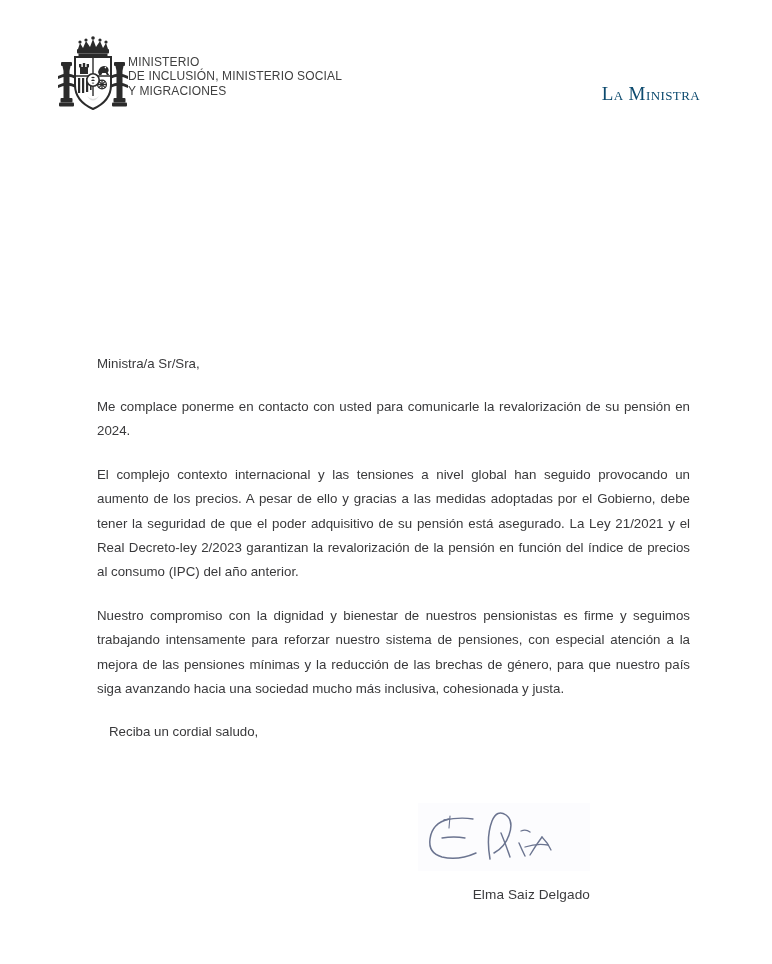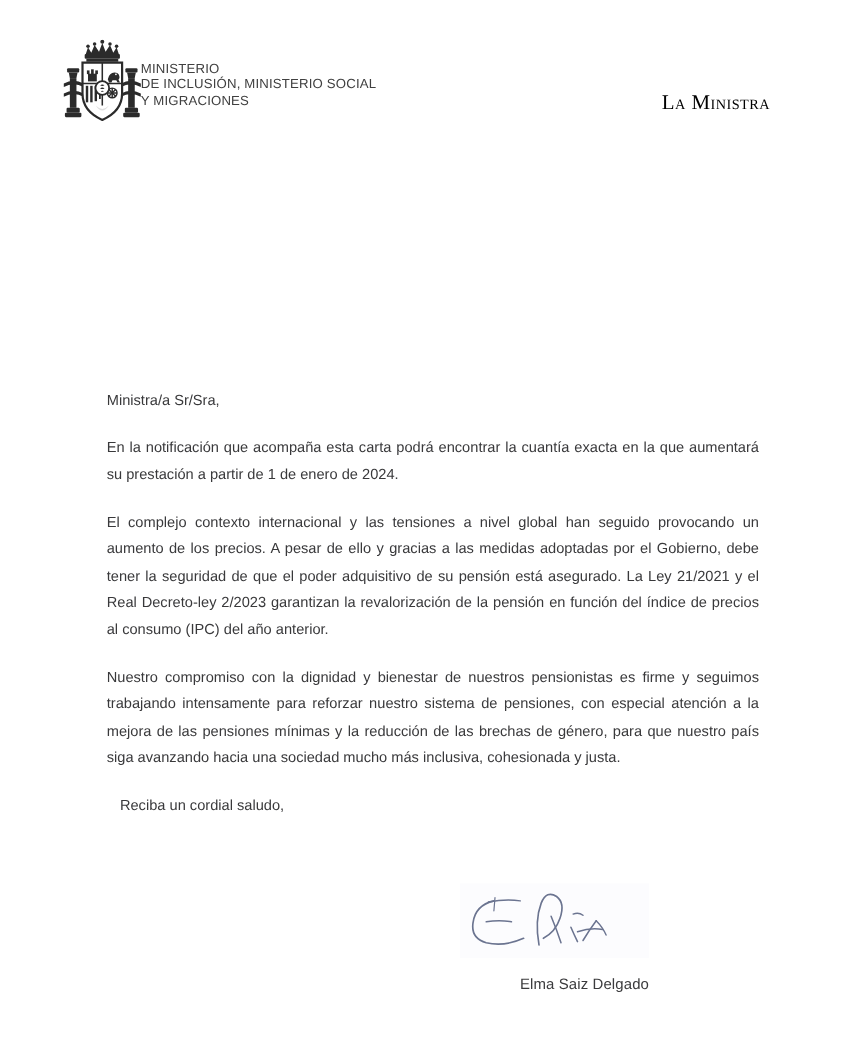--- a/index.html
+++ b/index.html
@@ -44,21 +44,21 @@
     color: #404040;
     white-space: nowrap;
     font-weight: 400;
   }
   .ministra-title {
     position: absolute;
     right: 72px;
     top: 83px;
     font-family: "Liberation Serif", serif;
     font-size: 19px;
-    color: #000000;
+    color: #0c4a6e;
     letter-spacing: 0.4px;
     font-variant: small-caps;
     white-space: nowrap;
   }
 
   
   .letter {
     position: absolute;
     left: 97px;
     top: 352px;
@@ -202,21 +202,21 @@
     <div class="ministry-line">MINISTERIO</div>
     <div class="ministry-line">DE INCLUSIÓN, MINISTERIO SOCIAL</div>
     <div class="ministry-line">Y MIGRACIONES</div>
   </div>
 
   <div class="ministra-title">La Ministra</div>
 </div>
 
 <div class="letter">
   <p class="salutation">Ministra/a Sr/Sra,</p>
-  <p class="para">En la notificación que acompaña esta carta podrá encontrar la cuantía exacta en la que aumentará su prestación a partir de 1 de enero de 2024.</p>
+  <p class="para">Me complace ponerme en contacto con usted para comunicarle la revalorización de su pensión en 2024.</p>
   <p class="para">El complejo contexto internacional y las tensiones a nivel global han seguido provocando un aumento de los precios. A pesar de ello y gracias a las medidas adoptadas por el Gobierno, debe tener la seguridad de que el poder adquisitivo de su pensión está asegurado. La Ley 21/2021 y el Real Decreto-ley 2/2023 garantizan la revalorización de la pensión en función del índice de precios al consumo (IPC) del año anterior.</p>
   <p class="para">Nuestro compromiso con la dignidad y bienestar de nuestros pensionistas es firme y seguimos trabajando intensamente para reforzar nuestro sistema de pensiones, con especial atención a la mejora de las pensiones mínimas y la reducción de las brechas de género, para que nuestro país siga avanzando hacia una sociedad mucho más inclusiva, cohesionada y justa.</p>
   <p class="closing">Reciba un cordial saludo,</p>
 </div>
 
 <div class="signature-area">
   <div class="signature-box">
     <svg viewBox="0 0 172 68" xmlns="http://www.w3.org/2000/svg">
       <g fill="none" stroke="#6b7490" stroke-linecap="round" stroke-linejoin="round">
 

